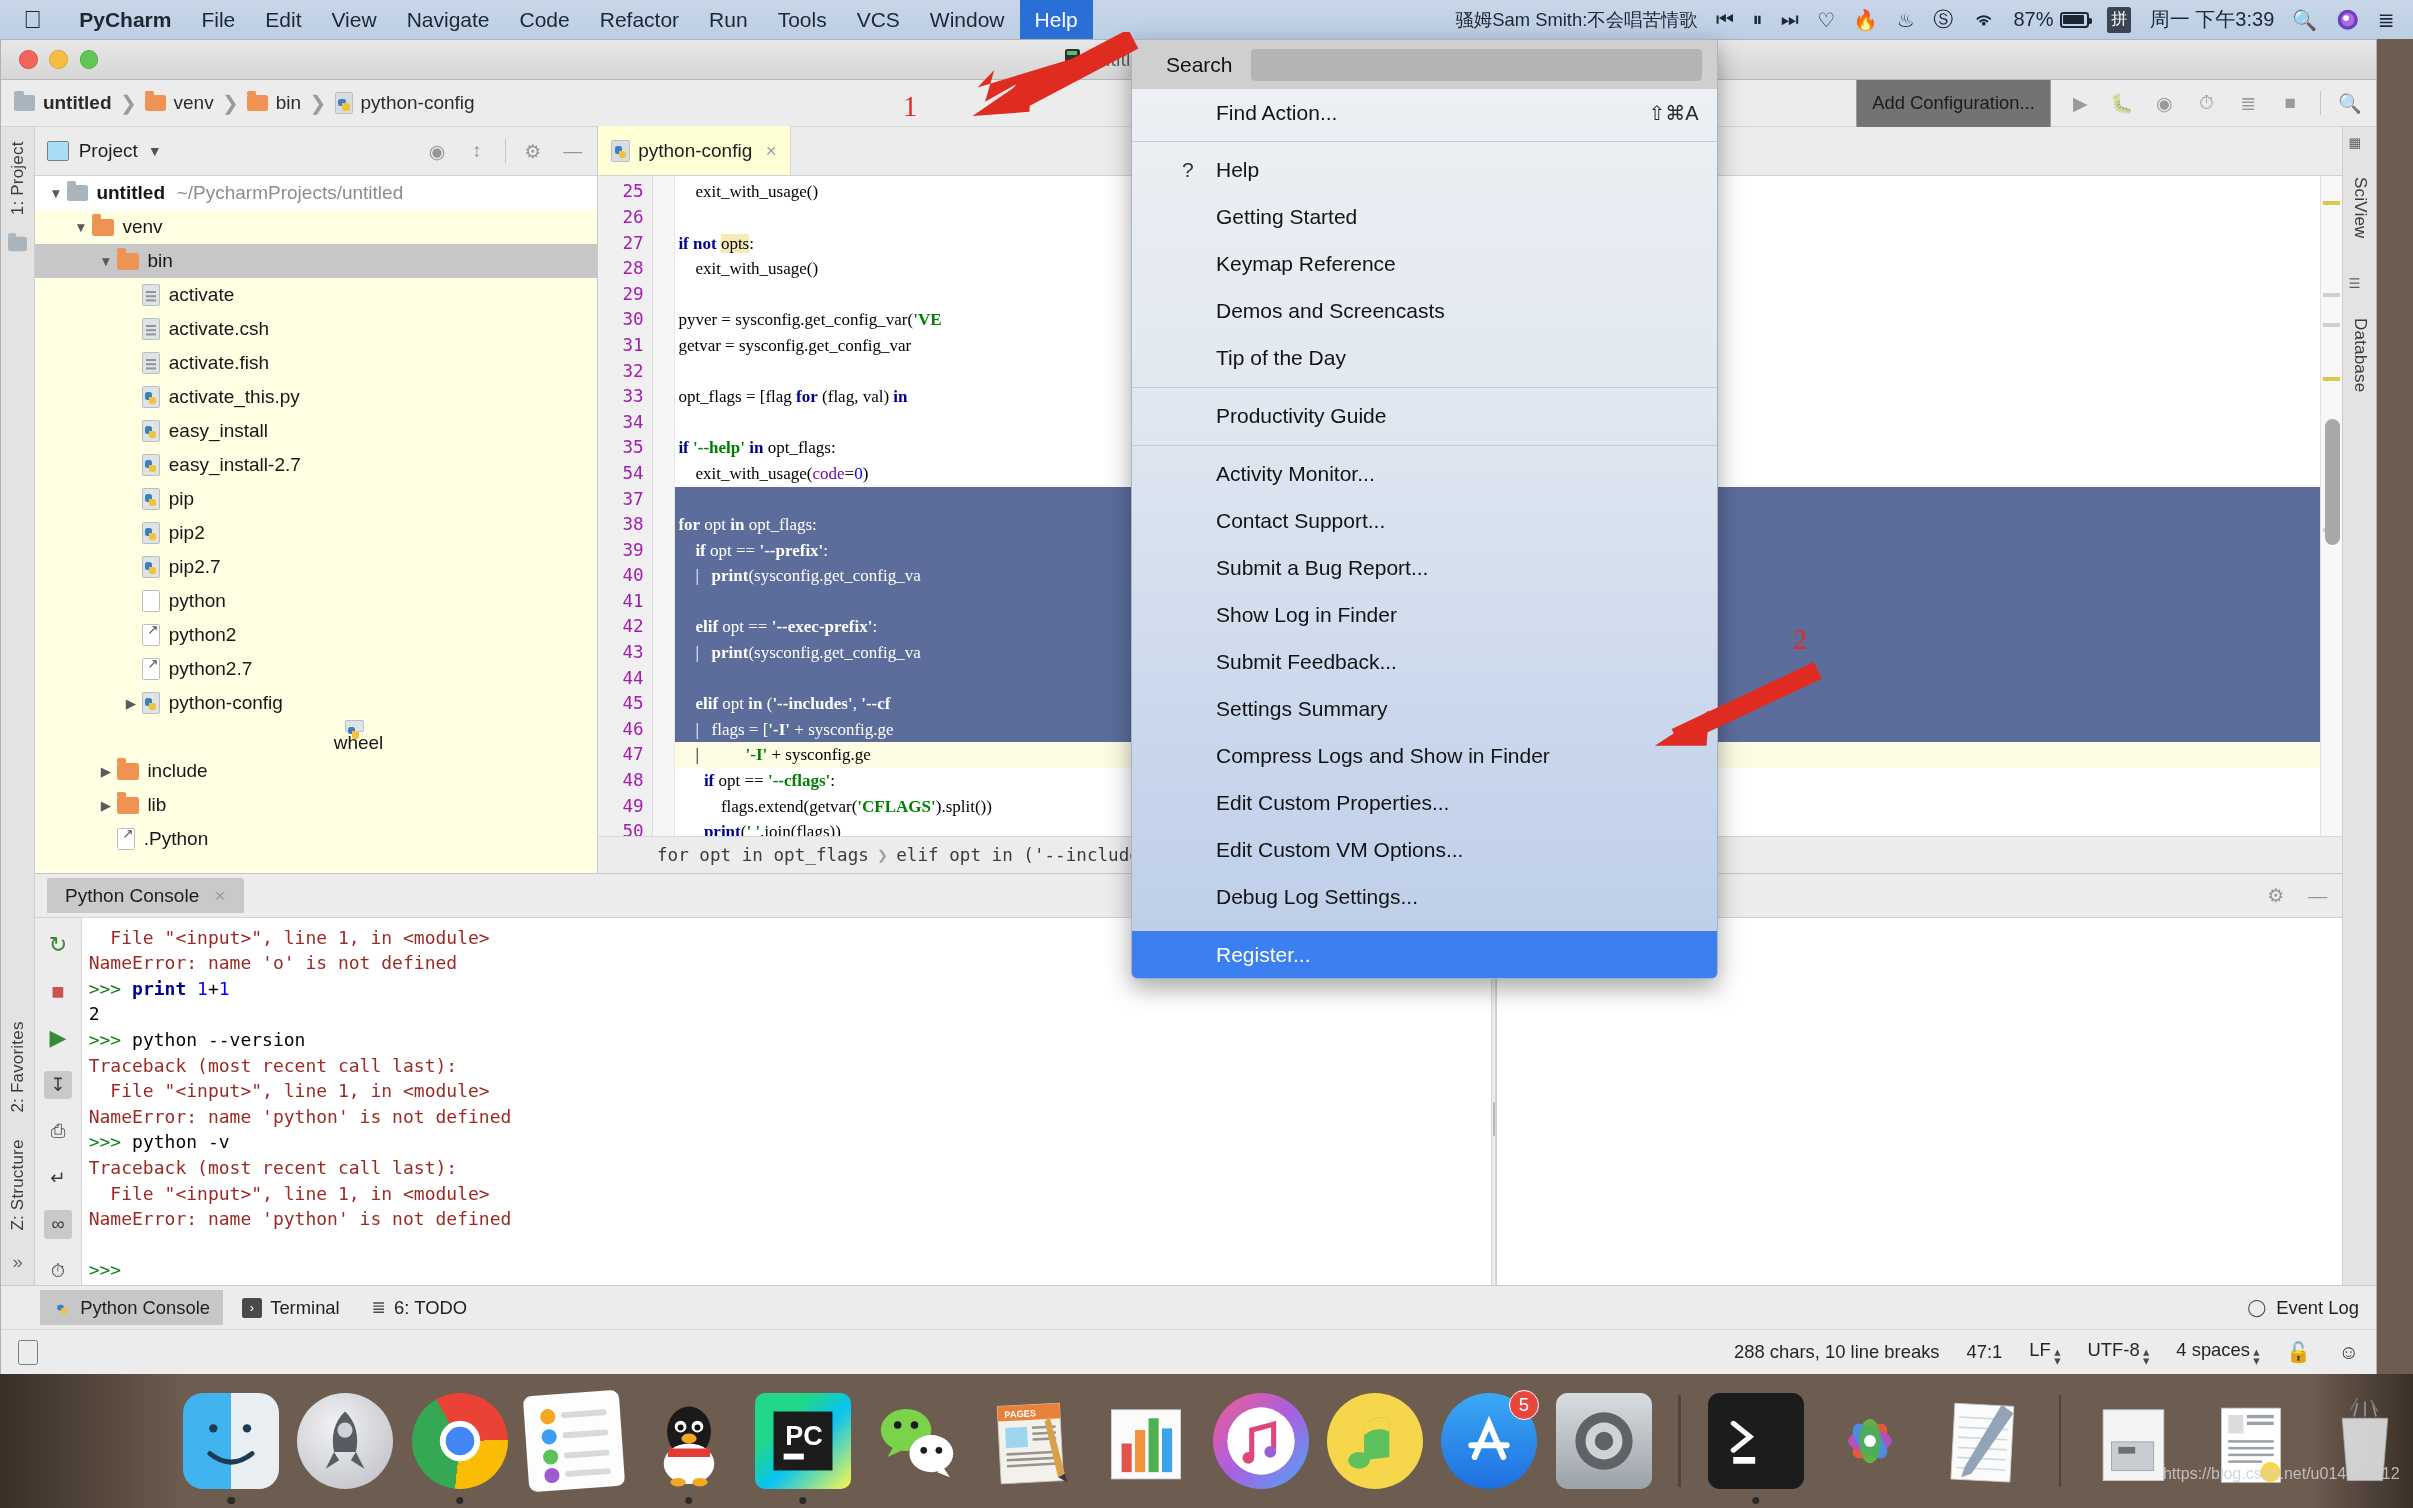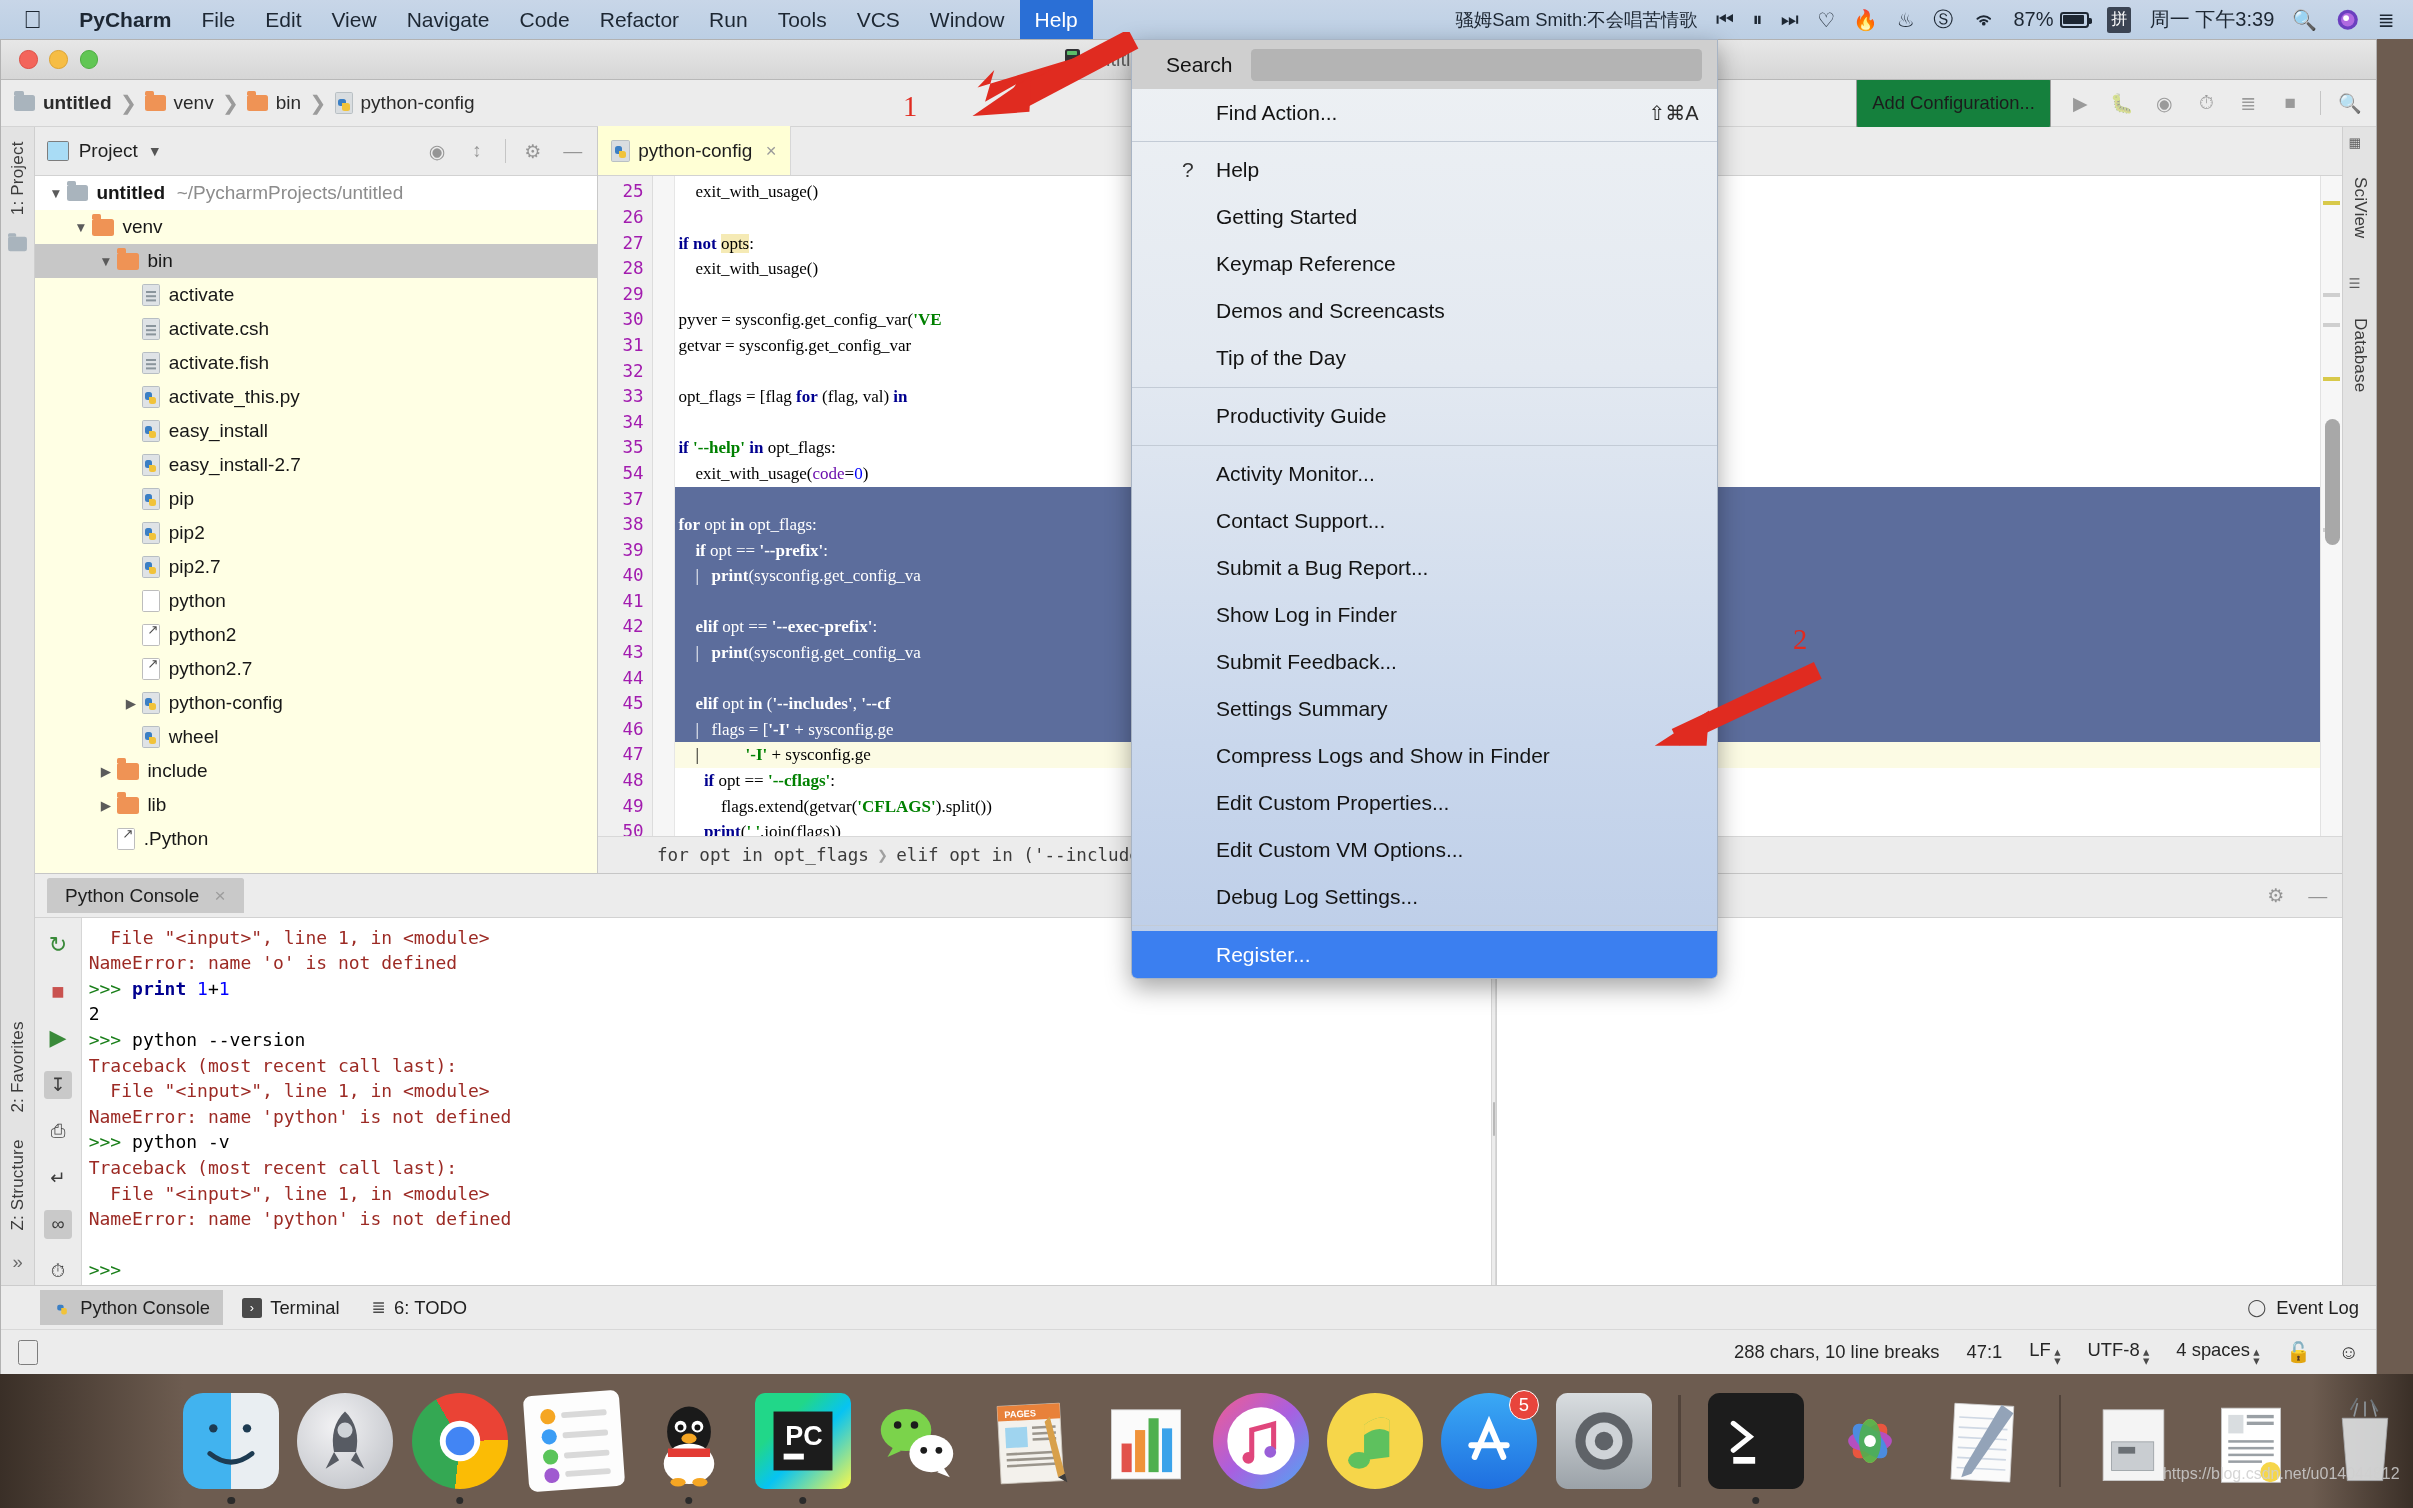--- a/index.html
+++ b/index.html
@@ -60,21 +60,21 @@
   .fold { width:21px; height:16px; border-radius:1.7px 2.5px 2.5px 2.5px; position:relative; }
   .fold.grey { background:#a9b4bd; }
   .fold.orange { background:#ef9355; }
   .fold:before{content:"";position:absolute;left:0;top:-4.2px;width:9.2px;height:4.2px;border-radius:1.7px 1.7px 0 0;background:inherit;}
   .py-ico { width:18.4px; height:22px; position:relative; }
   .py-ico .sheet{position:absolute;inset:0;background:#d9dde0;border:0.8px solid #b9c0c4;border-radius:1.7px;}
   .py-ico .b1{position:absolute;left:3.4px;top:6.7px;width:7.5px;height:7.5px;background:#3b7fc4;border-radius:2.5px 2.5px 0 2.5px;}
   .py-ico .b2{position:absolute;left:7.5px;top:11px;width:7.5px;height:7.5px;background:#f1c33a;border-radius:0 2.5px 2.5px 2.5px;}
   .nav-right { margin-left:auto; display:flex; align-items:center; gap:17px; }
   .add-config {
-    border:0.8px solid #9d9d9d; border-radius:13px; background:#15803d;
+    border:0.8px solid #9d9d9d; border-radius:13px; background:#737373;
     font-size:18.4px; padding:23px 15px; color:#1c1c1c;
   }
   .ticon { width:25px; height:25px; opacity:.42; display:flex; align-items:center; justify-content:center; }
   .divider-v { width:0.8px; height:23.5px; background:#c5c5c5; }
 
   
   .main { flex:1; display:flex; min-height:0; }
   .lrail, .rrail {
     width:34px; background:#e3e3e3; border-right:0.8px solid #cfcfcf;
     display:flex; flex-direction:column; align-items:center; padding-top:8.4px; gap:13.4px;
@@ -469,21 +469,21 @@
                 </div>
                 <div class="trow" style="padding-left: 85px;">
                   <span class="tw">▶</span>
                   <span class="tpy">
                     <i class="sh"></i>
                     <i class="a"></i>
                     <i class="b"></i>
                   </span>
                   <span class="">python-config</span>
                 </div>
-                <div class="trow" style="padding-left: 85px;">
+                <div class="trow" style="padding-left: 85px; flex-direction: column;">
                   <span class="tw"></span>
                   <span class="tpy">
                     <i class="sh"></i>
                     <i class="a"></i>
                     <i class="b"></i>
                   </span>
                   <span class="">wheel</span>
                 </div>
                 <div class="trow" style="padding-left: 60px;">
                   <span class="tw">▶</span>

